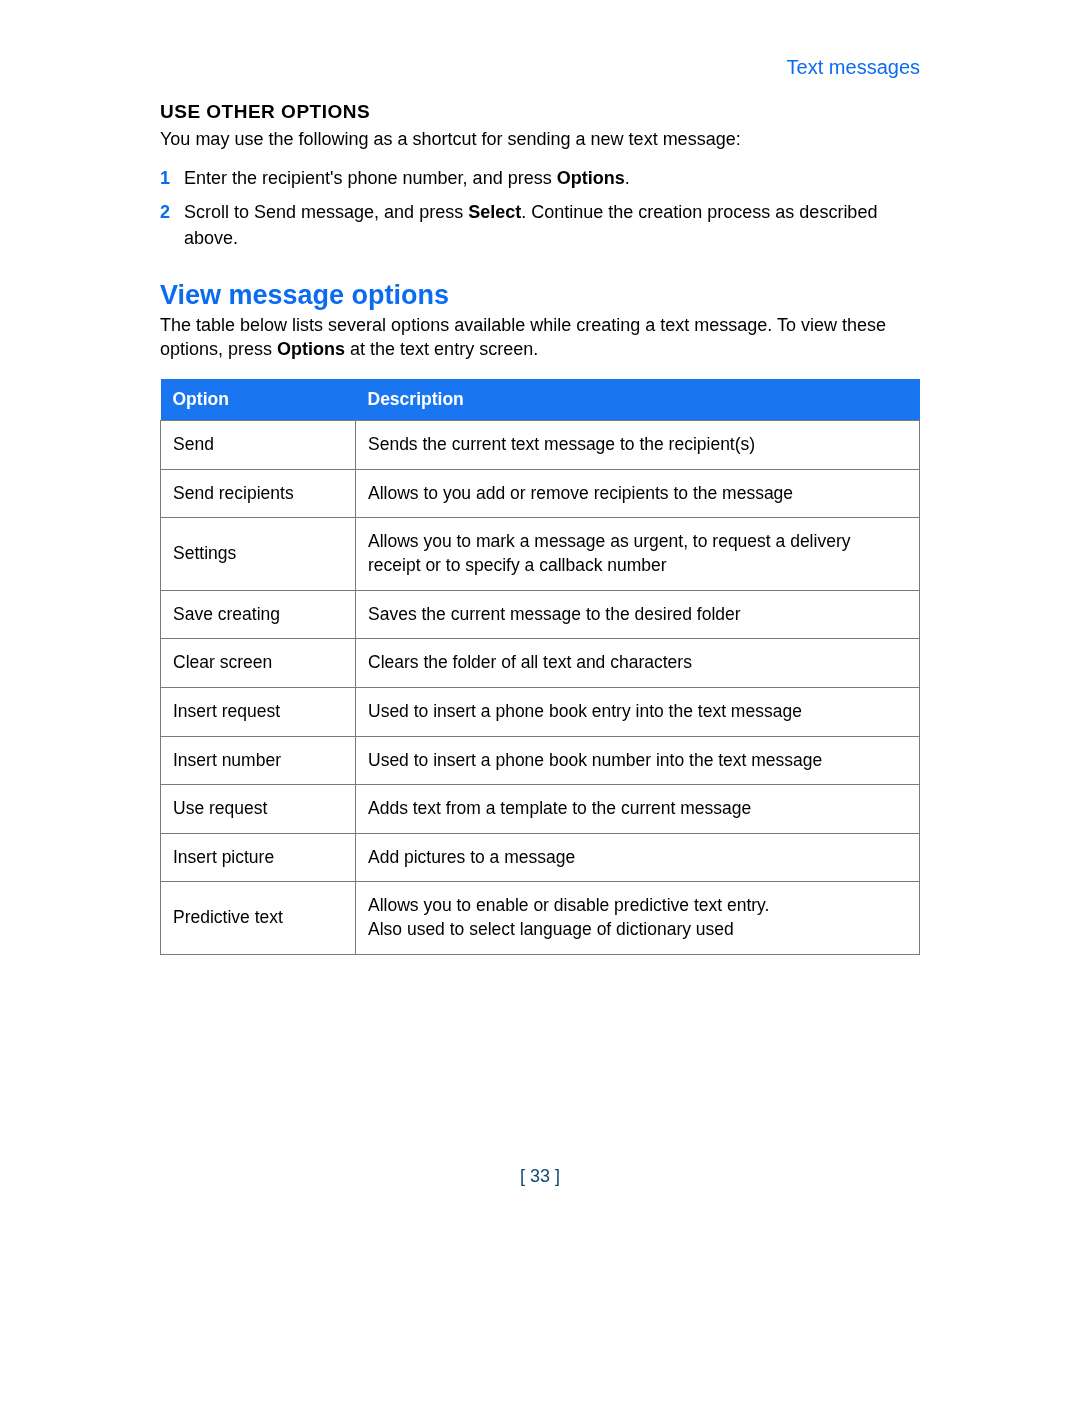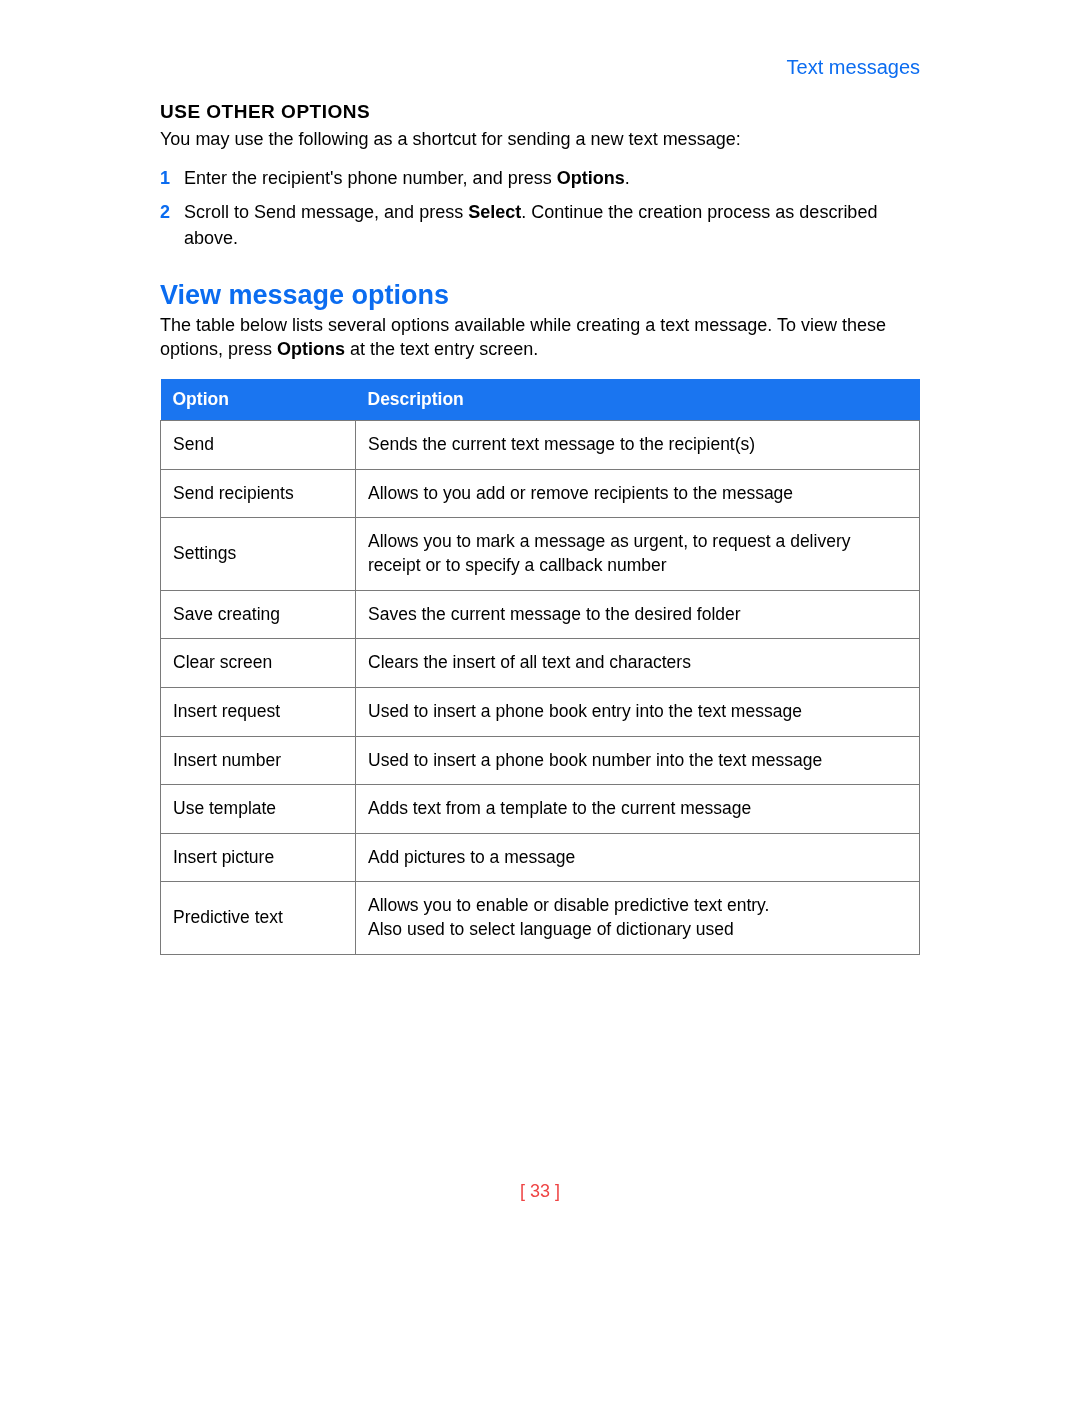--- a/index.html
+++ b/index.html
@@ -91,23 +91,23 @@
     font-family: "Helvetica Neue", Helvetica, Arial, sans-serif;
     border-left: 1px solid #7a7a7a;
   }
   table.options th.opt-h { width: 170px; }
   
 
   .page-number {
     position: absolute;
     left: 0;
     width: 1080px;
-    bottom: 210px;
+    bottom: 225px;
     text-align: center;
-    color: #ef4444;
+    color: #0c4a6e;
     font-size: 18px;
   }
 </style>
 </head>
 <body>
 
 <div class="page">
 
   <div class="header-link">Text messages</div>
 
@@ -149,32 +149,32 @@
         <tr>
           <td class="opt">Settings</td>
           <td>Allows you to mark a message as urgent, to request a delivery receipt or to specify a callback number</td>
         </tr>
         <tr>
           <td class="opt">Save creating</td>
           <td>Saves the current message to the desired folder</td>
         </tr>
         <tr>
           <td class="opt">Clear screen</td>
-          <td>Clears the insert of all text and characters</td>
+          <td>Clears the folder of all text and characters</td>
         </tr>
         <tr>
           <td class="opt">Insert request</td>
           <td>Used to insert a phone book entry into the text message</td>
         </tr>
         <tr>
           <td class="opt">Insert number</td>
           <td>Used to insert a phone book number into the text message</td>
         </tr>
         <tr>
-          <td class="opt">Use template</td>
+          <td class="opt">Use request</td>
           <td>Adds text from a template to the current message</td>
         </tr>
         <tr>
           <td class="opt">Insert picture</td>
           <td>Add pictures to a message</td>
         </tr>
         <tr>
           <td class="opt">Predictive text</td>
           <td>Allows you to enable or disable predictive text entry.<br>Also used to select language of dictionary used</td>
         </tr>

